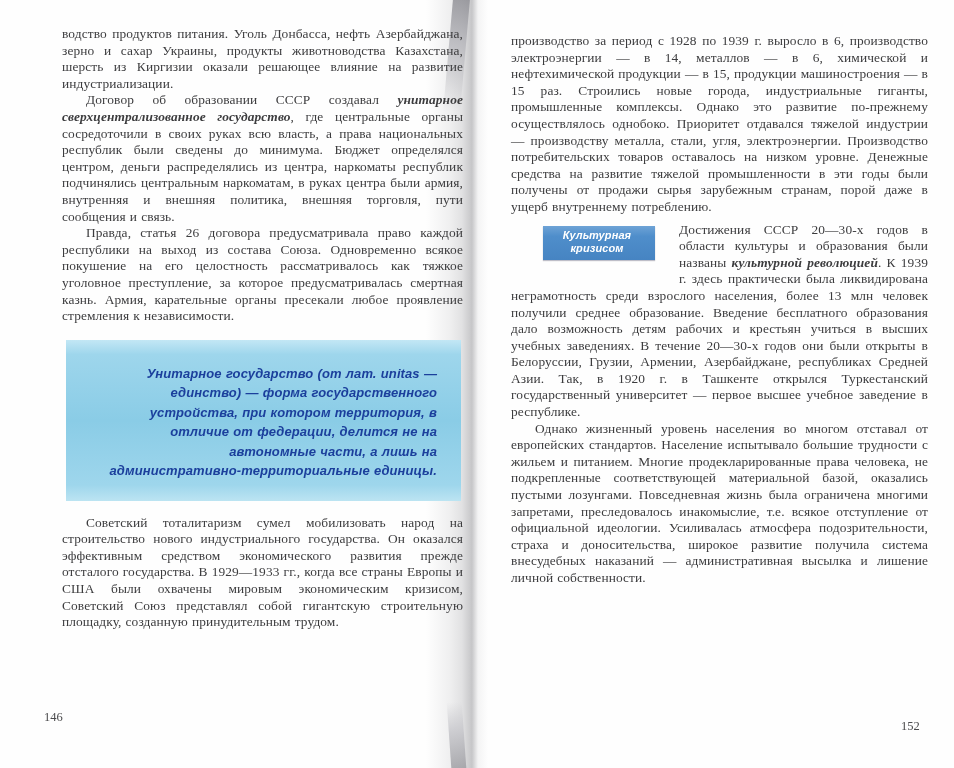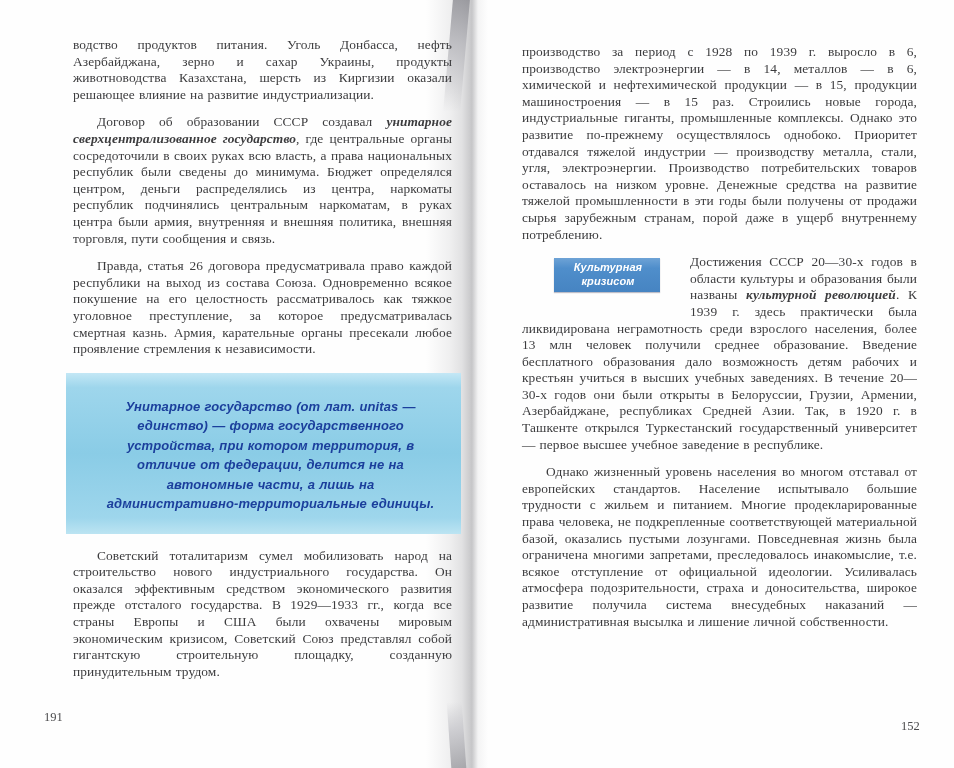--- a/index.html
+++ b/index.html
@@ -33,53 +33,53 @@
 
   .page-col{
     position:absolute;top:26px;
     color:#3c3c3e;
     text-align:justify;
     font-size:13.4px;line-height:16.6px;
     word-spacing:0.6px;letter-spacing:0.1px;
   }
   #left-col{left:62px;width:401px;}
   #right-col{left:511px;top:33px;width:417px;}
-  .page-col p{margin:11px;}
+  .page-col p{margin:0;}
   .page-col p.indent{text-indent:24px;}
   .bi{font-style:italic;font-weight:bold;}
 
   
   .infobox{
     margin:15px 2px 14px 4px;
     min-height:96px;
     background:linear-gradient(180deg,#c3e7f5 0%,#9ed6ec 9%,#8acce6 50%,#9ed6ec 90%,#bce4f2 100%);
     padding:24px 24px 20px 38px;
     box-sizing:border-box;
   }
   .infobox .def{
     font-family:"Liberation Sans", sans-serif;
     font-style:italic;font-weight:bold;
     color:#1b3f9c;
     font-size:13px;line-height:19.5px;
-    text-align:center;text-indent:0;
+    text-align:right;text-indent:0;
     word-spacing:0.5px;
   }
 
   
   .topic-float{
     float:left;width:168px;height:58px;
   }
   .topic-label{
     margin:4px 0 0 32px;width:104px;
     background:linear-gradient(180deg,#6ea3d6 0%,#4f8ecb 30%,#4684c2 100%);
     color:#ffffff;
     font-family:"Liberation Sans", sans-serif;
     font-style:italic;font-weight:bold;
     font-size:11px;line-height:13.5px;
-    text-align:center;padding:3px 0 4px 2px;
+    text-align:center;padding:3px 6px 4px 2px;
     box-shadow:0 1px 1px rgba(0,0,40,0.25);
   }
 
   .pagenum{
     position:absolute;
     font-size:12.5px;color:#4a4a4c;
     font-family:"Liberation Serif", serif;
   }
   #pagenum-left{left:44px;top:710px;}
   #pagenum-right{left:901px;top:719px;}
@@ -112,16 +112,16 @@
       <span class="topic-float">
         <span class="topic-label" style="display:block;">
           <span style="display:block;">Культурная</span>
           <span style="display:block;">кризисом</span>
         </span>
       </span><span>Достижения СССР 20—30-х годов в области культуры и образования были названы </span><span class="bi">культурной революцией</span><span>. К 1939 г. здесь практически была ликвидирована неграмотность среди взрослого населения, более 13 млн человек получили среднее образование. Введение бесплатного образования дало возможность детям рабочих и крестьян учиться в высших учебных заведениях. В течение 20—30-х годов они были открыты в Белоруссии, Грузии, Армении, Азербайджане, республиках Средней Азии. Так, в 1920 г. в Ташкенте открылся Туркестанский государственный университет — первое высшее учебное заведение в республике.</span></p>
 
     <p class="indent">Однако жизненный уровень населения во многом отставал от европейских стандартов. Население испытывало большие трудности с жильем и питанием. Многие продекларированные права человека, не подкрепленные соответствующей материальной базой, оказались пустыми лозунгами. Повседневная жизнь была ограничена многими запретами, преследовалось инакомыслие, т.е. всякое отступление от официальной идеологии. Усиливалась атмосфера подозрительности, страха и доносительства, широкое развитие получила система внесудебных наказаний — административная высылка и лишение личной собственности.</p>
   </div>
 
-  <div id="pagenum-left" class="pagenum">191</div>
+  <div id="pagenum-left" class="pagenum">146</div>
   <div id="pagenum-right" class="pagenum">152</div>
 
 </div>
 
 </body></html>

